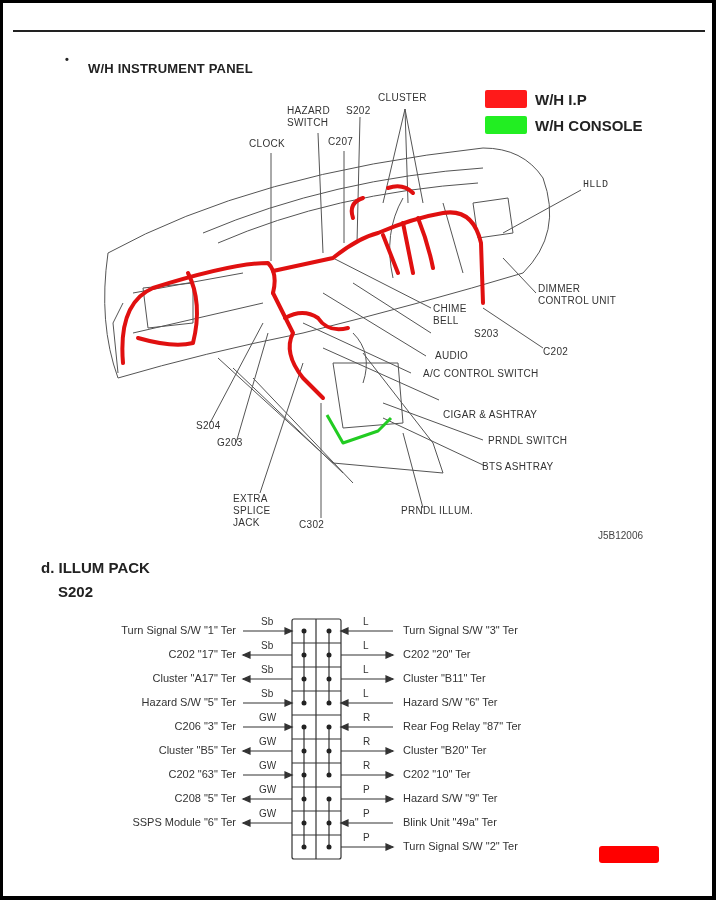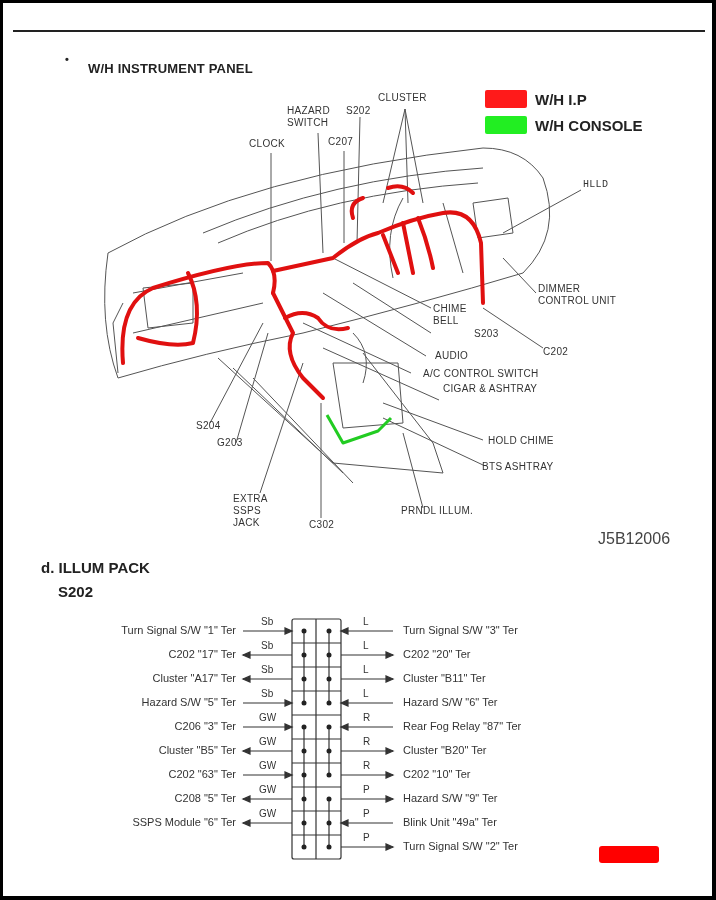--- a/index.html
+++ b/index.html
@@ -6,21 +6,21 @@
   body { width:716px; height:900px; position:relative; overflow:hidden; font-family:"Liberation Sans", sans-serif; }
   .page { position:absolute; left:3px; top:3px; width:709px; height:893px; background:#fff; }
   .rule { position:absolute; left:10px; top:27px; width:692px; height:2px; background:#222; }
   .section-bullet { position:absolute; left:62px; top:50px; font-size:11px; font-weight:bold; color:#222; }
   .section-title { position:absolute; left:85px; top:58px; font-size:13px; font-weight:bold; color:#222; letter-spacing:0.2px; }
   .legend { position:absolute; left:482px; top:84px; }
   .legend-row { display:flex; align-items:center; height:24px; margin-bottom:2px; }
   .legend-swatch { width:42px; height:18px; border-radius:2px; margin-right:8px; }
   .legend-label { font-size:15px; font-weight:bold; color:#222; }
   .callout { position:absolute; font-size:10px; color:#333; line-height:12px; white-space:pre; letter-spacing:0.3px; }
-  .figcode { position:absolute; left:595px; top:527px; font-size:16px; color:#444; }
+  .figcode { position:absolute; left:595px; top:527px; font-size:10px; color:#444; }
   .splice-title { position:absolute; left:38px; top:556px; font-size:15px; font-weight:bold; color:#222; }
   .splice-sub { position:absolute; left:55px; top:580px; font-size:15px; font-weight:bold; color:#222; }
   svg { position:absolute; left:0; top:0; }
   .lbl-left { position:absolute; font-size:11px; color:#333; text-align:right; width:200px; white-space:nowrap; }
   .lbl-right { position:absolute; font-size:11px; color:#333; white-space:nowrap; }
   .wire-code { position:absolute; font-size:10px; color:#333; }
   .red-tab { position:absolute; left:596px; top:843px; width:60px; height:17px; background:#f00; border-radius:3px; }
 </style>
 </head>
 <body>
@@ -189,29 +189,29 @@
   <div class="callout" style="left:246px;top:135px;">CLOCK</div>
   <div class="callout" style="left:580px;top:176px;font-family:Liberation Mono, monospace;">HLLD</div>
   <div class="callout" style="left:535px;top:280px;">DIMMER
 CONTROL UNIT</div>
   <div class="callout" style="left:430px;top:300px;">CHIME
 BELL</div>
   <div class="callout" style="left:430px;top:325px;margin-left:41px;">S203</div>
   <div class="callout" style="left:432px;top:347px;">AUDIO</div>
   <div class="callout" style="left:540px;top:343px;">C202</div>
   <div class="callout" style="left:420px;top:365px;">A/C CONTROL SWITCH</div>
-  <div class="callout" style="left:440px;top:380px;">CIGAR &amp; ASHTRAY</div>
+  <div class="callout" style="left:440px;top:406px;">CIGAR &amp; ASHTRAY</div>
   <div class="callout" style="left:193px;top:417px;">S204</div>
   <div class="callout" style="left:214px;top:434px;">G203</div>
-  <div class="callout" style="left:485px;top:432px;">HOLD CHIME</div>
+  <div class="callout" style="left:485px;top:432px;">PRNDL SWITCH</div>
   <div class="callout" style="left:479px;top:458px;">BTS ASHTRAY</div>
   <div class="callout" style="left:230px;top:490px;">EXTRA
-SSPS
+SPLICE
 JACK</div>
-  <div class="callout" style="left:306px;top:516px;">C302</div>
+  <div class="callout" style="left:296px;top:516px;">C302</div>
   <div class="callout" style="left:398px;top:502px;">PRNDL ILLUM.</div>
 
   <div class="figcode">J5B12006</div>
 
   <div class="splice-title">d. ILLUM PACK</div>
   <div class="splice-sub">S202</div>
 
   <div class="lbl-left" style="left:33px;top:621px;">Turn Signal S/W  "1" Ter</div>
   <div class="wire-code" style="left:258px;top:613px;">Sb</div>
   <div class="lbl-left" style="left:33px;top:645px;">C202  "17" Ter</div>

